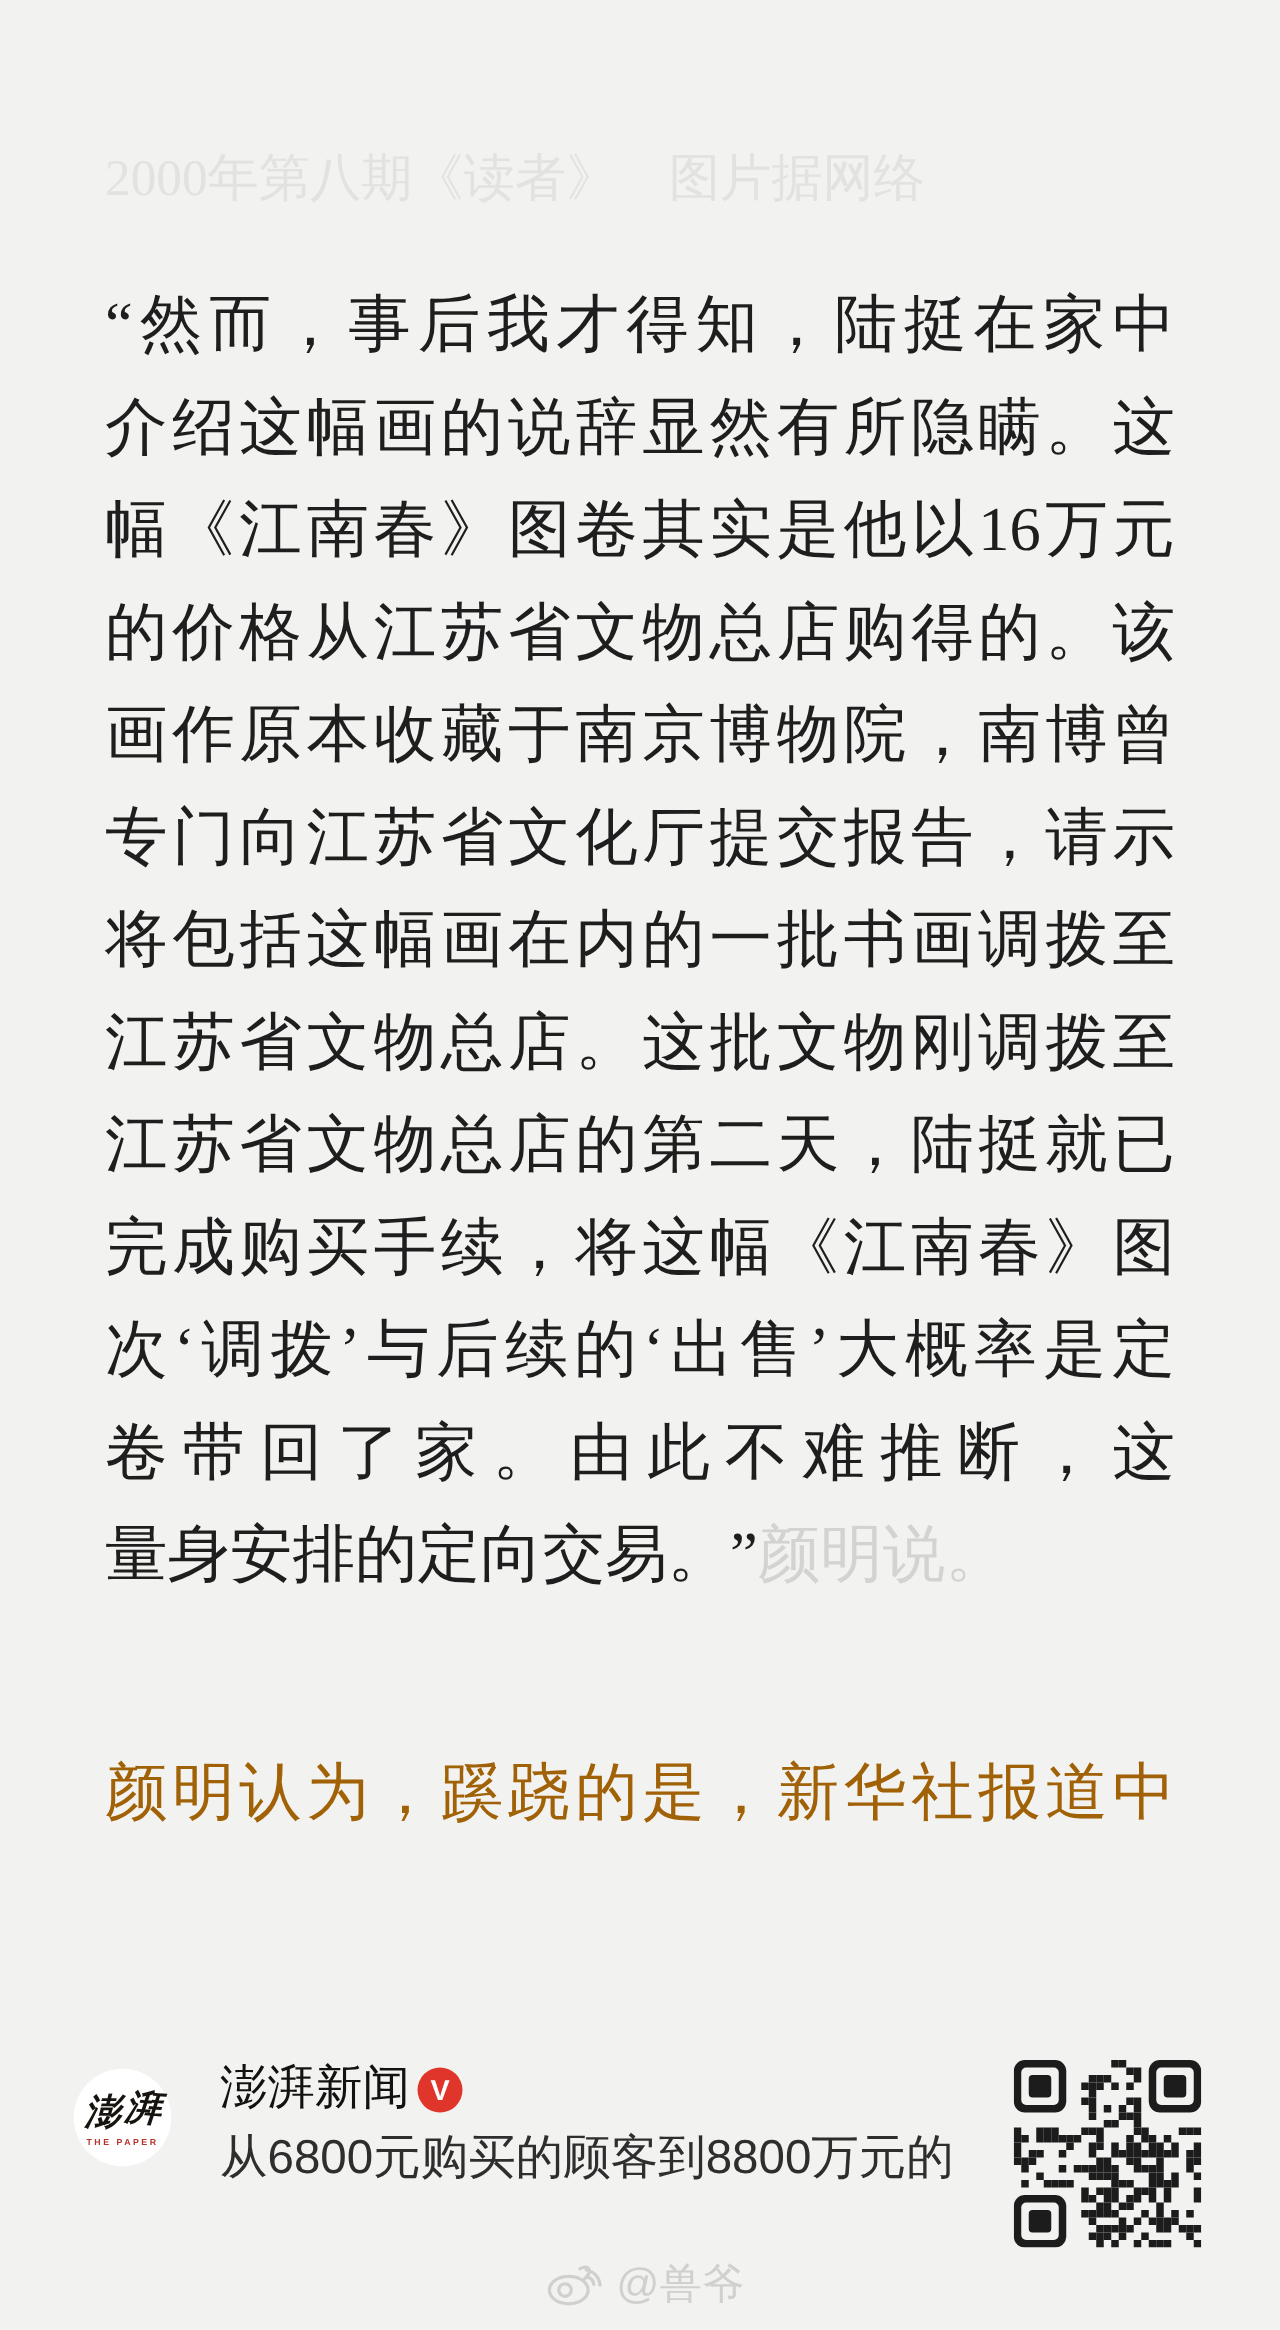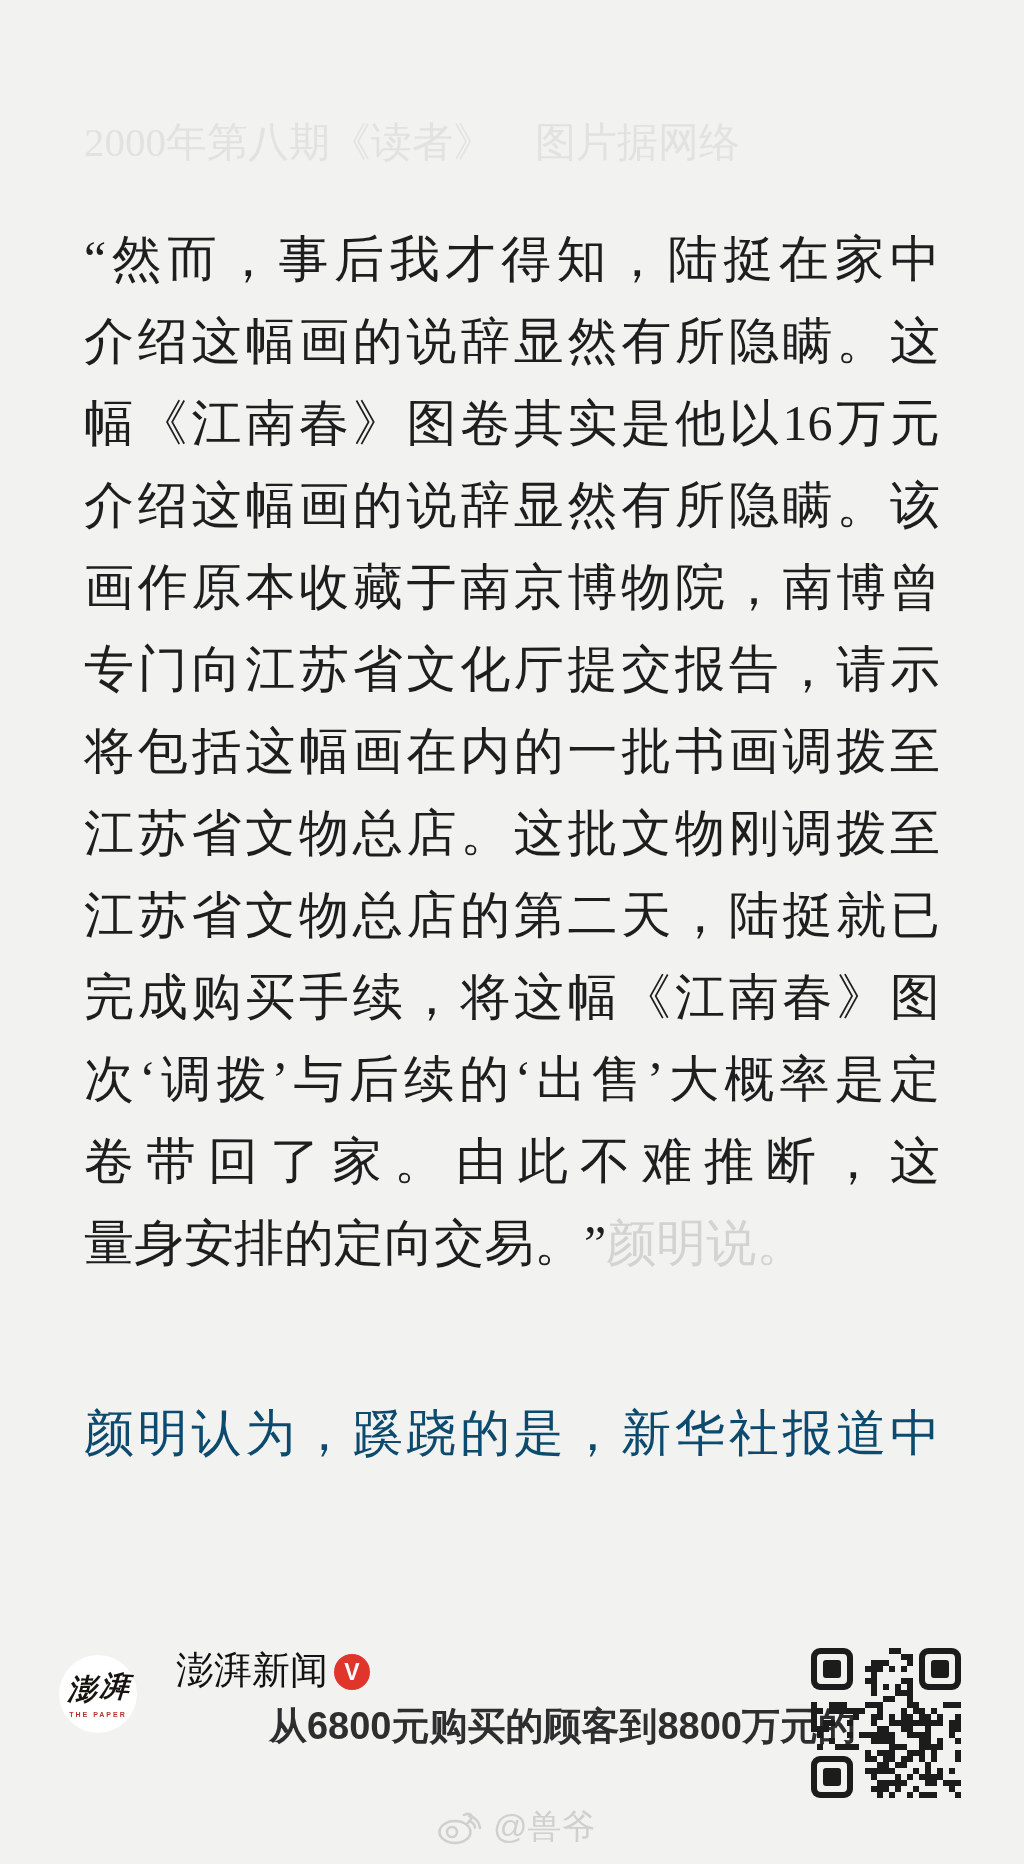--- a/index.html
+++ b/index.html
@@ -26,21 +26,21 @@
     height:82px;line-height:82px;
     text-align:justify;text-align-last:justify;
     white-space:nowrap;
   }
   .bline.last{text-align-last:left;white-space:normal;}
   .quote-faded{color:#d3d3d1;}
   
   .faded-paragraph{
     position:absolute;left:84px;top:1392px;width:856px;
     font-size:50px;height:82px;line-height:82px;
-    color:#0c4a6e;
+    color:#a16207;
     text-align:justify;text-align-last:justify;
   }
   
   .logo-circle{
     position:absolute;left:59px;top:1655px;width:78px;height:78px;
     background:#ffffff;border-radius:50%;
     display:flex;flex-direction:column;align-items:center;justify-content:center;
   }
   .logo-chars{
     display:flex;gap:3px;
@@ -62,21 +62,21 @@
   .v-badge{
     position:absolute;left:334px;top:1654px;width:36px;height:36px;
     background:#e0352b;border-radius:50%;
     display:flex;align-items:center;justify-content:center;
     font-family:"Liberation Sans","DejaVu Sans",sans-serif;
     font-weight:bold;font-size:23px;color:#ffffff;
   }
   .headline{
     position:absolute;left:176px;top:1702px;width:680px;
     font-family:"Liberation Sans","DejaVu Sans",sans-serif;
-    font-weight:bold;font-size:38px;line-height:49px;color:#2e2e2e;text-align:right;
+    font-weight:normal;font-size:38px;line-height:49px;color:#2e2e2e;
   }
   .headline div{white-space:nowrap;}
   .qr{position:absolute;left:811px;top:1648px;width:150px;height:150px;}
   .watermark{
     position:absolute;left:436px;top:1804px;
     display:flex;gap:9px;
     font-family:"Liberation Sans","DejaVu Sans",sans-serif;
     font-size:34px;color:#d0d0ce;
   }
   .weibo-icon{display:block;}
@@ -86,21 +86,21 @@
 
 <div class="canvas">
 
   <div class="caption">2000年第八期《读者》　图片据网络</div>
 
   <div class="body-text">
 
     <div class="bline">“然而，事后我才得知，陆挺在家中</div>
       <div class="bline">介绍这幅画的说辞显然有所隐瞒。这</div>
       <div class="bline">幅《江南春》图卷其实是他以16万元</div>
-      <div class="bline">介绍这幅画的说辞显然有所隐瞒。该</div>
+      <div class="bline">的价格从江苏省文物总店购得的。该</div>
       <div class="bline">画作原本收藏于南京博物院，南博曾</div>
       <div class="bline">专门向江苏省文化厅提交报告，请示</div>
       <div class="bline">将包括这幅画在内的一批书画调拨至</div>
       <div class="bline">江苏省文物总店。这批文物刚调拨至</div>
       <div class="bline">江苏省文物总店的第二天，陆挺就已</div>
       <div class="bline">完成购买手续，将这幅《江南春》图</div>
       <div class="bline">次‘调拨’与后续的‘出售’大概率是定</div>
       <div class="bline">卷带回了家。由此不难推断，这</div>
       <div class="bline last">
       <span>量身安排的定向交易。”</span><span class="quote-faded">颜明说。</span>

